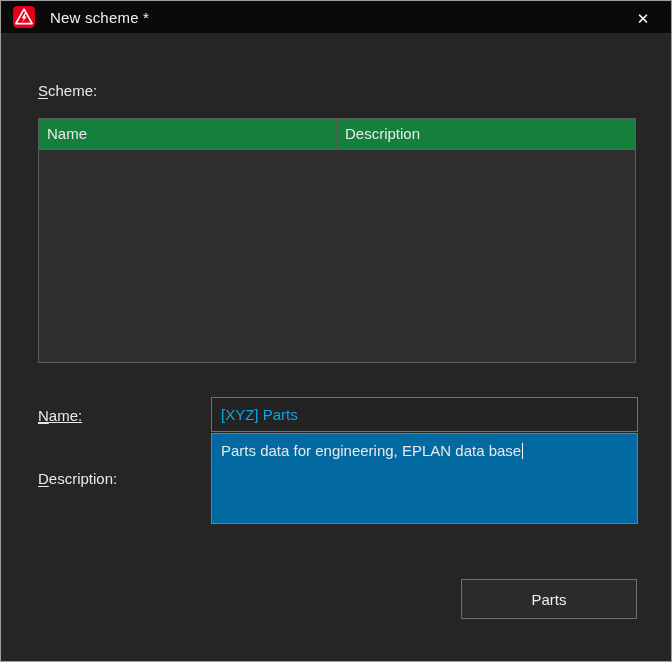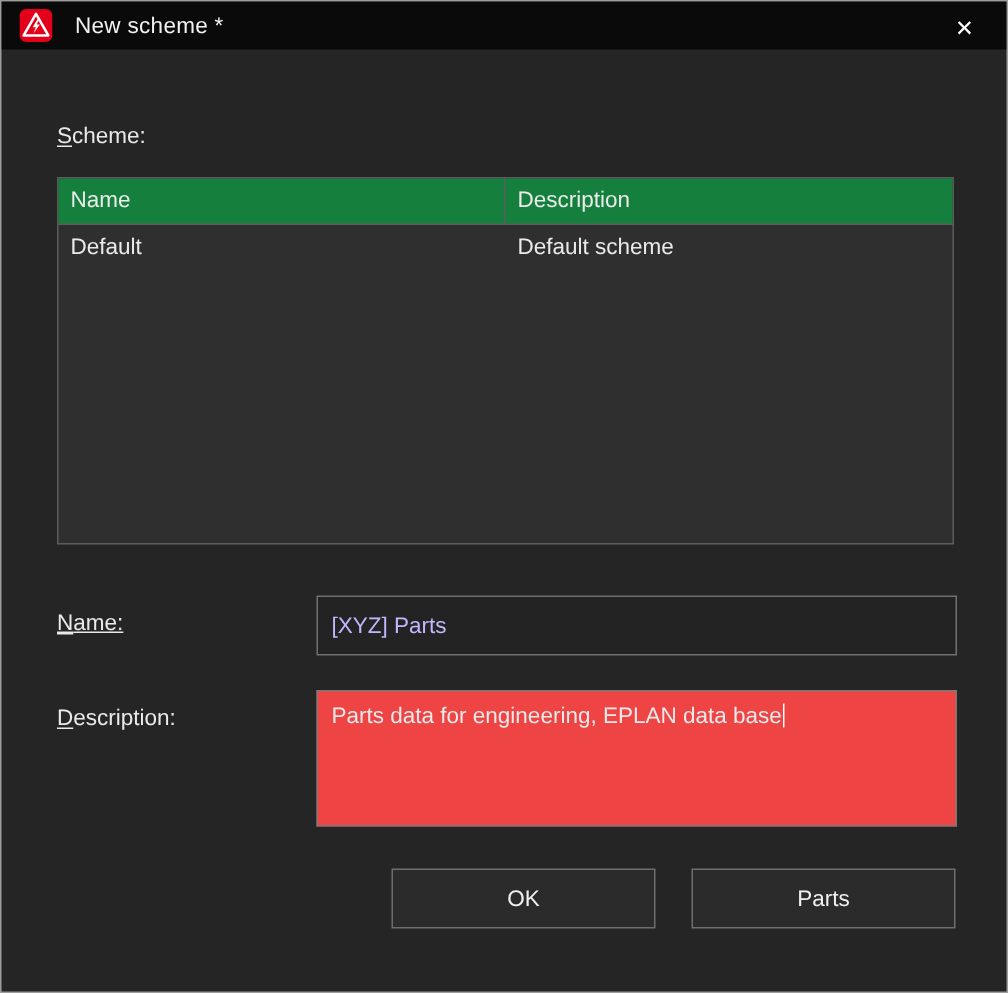--- a/index.html
+++ b/index.html
@@ -65,36 +65,36 @@
     box-sizing:border-box;
     padding:0 8px;
     line-height:30px;
     font-size:15px;
     color:#eaeaea;
     white-space:nowrap; overflow:hidden;
   }
   
   .name-input {
     position:absolute; left:210px; top:396px;
-    width:427px; height:40px;
+    width:427px; height:35px;
     box-sizing:border-box;
     background:#232324;
     border:1px solid #717171;
-    color:#c4b5fd;
+    color:#0ea5e9;
     font-family:"Liberation Sans", sans-serif;
     font-size:15px;
     padding:0 9px;
     outline:none;
   }
   
   .desc-box {
-    position:absolute; left:210px; top:459px;
+    position:absolute; left:210px; top:432px;
     width:427px; height:91px;
     box-sizing:border-box;
-    background:#ef4444;
+    background:#0369a1;
     border:1px solid #7a7a7a;
     padding:7px 9px;
     font-size:15px;
     line-height:19px;
     color:#e9e9e9;
     cursor:text;
   }
   .caret {
     display:inline-block;
     width:1px; height:16px;
@@ -132,28 +132,23 @@
     <button class="close-btn">✕</button>
   </div>
 
   <div class="lbl" style="left:37px; top:81px;"><span class="mn">S</span><span>cheme:</span></div>
 
   <div class="scheme-table">
     <div class="thead">
       <div class="th first">Name</div>
       <div class="th">Description</div>
     </div>
-    <div class="trow">
-      <div class="td">Default</div>
-      <div class="td">Default scheme</div>
-    </div>
   </div>
 
   <div class="lbl" style="left:37px; top:406px;text-decoration:underline;"><span class="mn">N</span><span>ame:</span></div>
   <input class="name-input" type="text" value="[XYZ] Parts" style="">
 
   <div class="lbl" style="left:37px; top:469px;"><span class="mn">D</span><span>escription:</span></div>
   <div class="desc-box"><span>Parts data for engineering, EPLAN data base</span><span class="caret"></span></div>
 
-  <button class="btn btn-ok">OK</button>
   <button class="btn btn-cancel">Parts</button>
 
 </div>
 
 </body></html>

